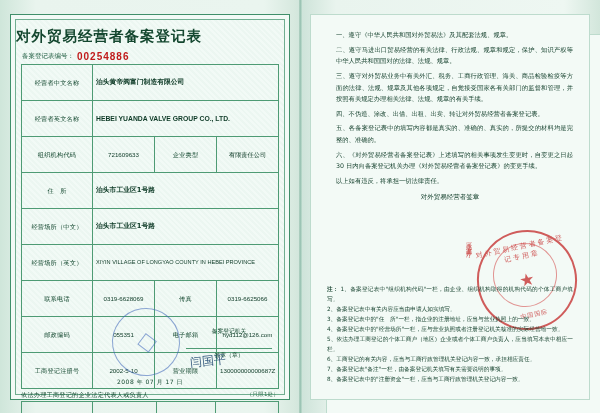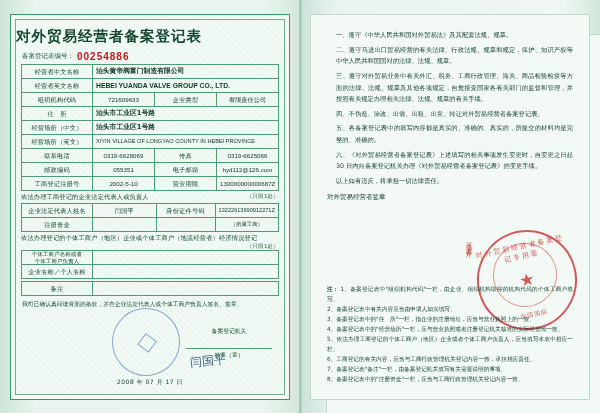--- a/index.html
+++ b/index.html
@@ -58,21 +58,21 @@
     width:calc(100% - 10px);
     margin:0 5px;
     border-collapse:collapse;
     font-size:6.2px;
     color:#10402a;
     table-layout:fixed;
   }
   table.frm td{
     border:.8px solid #4e9b74;
     height:13px;
-    padding:0 3px;
+    padding:11px 3px;
     vertical-align:middle;
     line-height:1.15;
   }
   td.lbl{
     width:64px;
     text-align:center;
     letter-spacing:.2px;
     color:#11462d;
   }
   td.val{color:#0d3a26;}
@@ -136,21 +136,21 @@
   .para{
     font-size:6.3px;color:#103d29;
     line-height:1.85;
     text-align:justify;
     margin:0 0 3px 0;
     text-indent:0;
   }
   .para.ind{padding-left:9px;}
   .rsign{
     margin-top:0;font-size:6.5px;color:#103d29;
-    text-align:left;line-height:2.2;
+    text-align:center;line-height:2.2;
   }
   .rsign .l{display:block;}
   .notes{
     position:absolute;left:16px;right:16px;bottom:14px;
     font-size:5.7px;color:#103d29;line-height:1.75;
     text-align:justify;
   }
   .notes .hd{font-weight:bold;}
   .redstamp{
     position:absolute;right:12px;top:215px;

